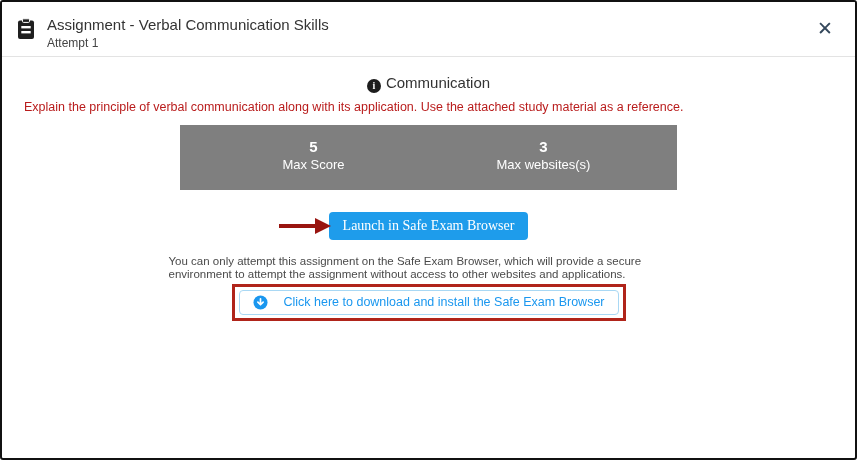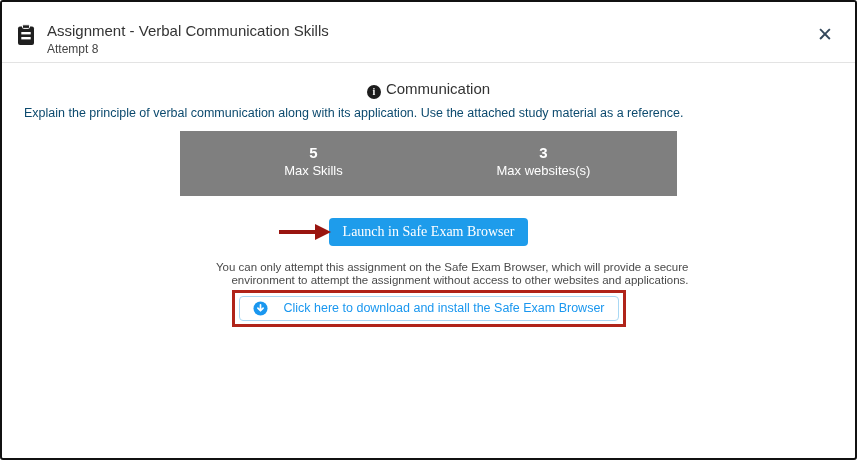--- a/index.html
+++ b/index.html
@@ -13,21 +13,21 @@
     background: #fff;
     border: 2px solid #111;
     border-radius: 3px;
     overflow: hidden;
     position: relative;
   }
 
   
   .header {
     display: flex; align-items: flex-start;
-    padding: 20px 14px 6px 14px;
+    padding: 14px 14px 6px 14px;
     border-bottom: 1px solid #e3e3e3;
     min-height: 46px;
     background: #fff;
   }
   .header-icon { margin-top: 2px; line-height: 0; }
   .header-titles { margin-left: 11px; flex: 1; }
   .page-title { font-size: 15px; color: #333; line-height: 18px; }
   .attempt-subtitle { font-size: 12px; color: #444; margin-top: 2px; }
   .close-button {
     background: none; border: none; cursor: pointer;
@@ -44,21 +44,21 @@
   }
   .info-icon {
     display: inline-block; width: 14px; height: 14px;
     background: #1d1d1d; color: #fff; border-radius: 50%;
     font-size: 10px; font-weight: bold; line-height: 14px;
     text-align: center; vertical-align: -1px; margin-right: 5px;
     font-family: "Liberation Serif", serif;
   }
   .instructions-description {
     margin-top: 7px; padding: 0 22px;
-    font-size: 12.5px; color: #0c4a6e; line-height: 15px;
+    font-size: 12.5px; color: #b91c1c; line-height: 15px;
     text-align: left;
   }
 
   
   .stats-panel {
     width: 497px; height: 65px;
     margin: 10px auto 0 auto;
     background: #7f7f7f;
     display: flex; justify-content: center; gap: 60px;
     padding-top: 13px;
@@ -80,21 +80,21 @@
     border: none; border-radius: 4px;
     font-size: 14px; font-family: Liberation Serif, serif;
     padding: 6px 14px; line-height: 16px;
     cursor: pointer;
   }
 
   
   .seb-note {
     margin: 15px auto 0 auto;
     width: 520px;
-    text-align: right;
+    text-align: left;
     font-size: 11.5px; color: #4a4a4a; line-height: 12.5px;
   }
   .highlight-row { text-align: center; margin-top: 4px; }
   .highlight-box {
     display: inline-block;
     border: 3px solid #b0241a;
     padding: 3px 4px;
     background: #fff;
   }
   .download-seb-link {
@@ -115,39 +115,39 @@
     <span class="header-icon">
       <svg width="20" height="22" viewBox="0 0 20 22">
         <rect x="2" y="2.5" width="16" height="18.5" rx="2" fill="#1f1f1f"></rect>
         <rect x="6.5" y="0.8" width="7" height="3.6" rx="1" fill="#1f1f1f" stroke="#ffffff" stroke-width="1"></rect>
         <rect x="5.3" y="8" width="9.4" height="2.4" fill="#ffffff"></rect>
         <rect x="5.3" y="13" width="9.4" height="2.4" fill="#ffffff"></rect>
       </svg>
     </span>
     <div class="header-titles">
       <div class="page-title">Assignment - Verbal Communication Skills</div>
-      <div class="attempt-subtitle">Attempt 8</div>
+      <div class="attempt-subtitle">Attempt 1</div>
     </div>
     <button class="close-button">
       <span>✕</span>
     </button>
   </div>
 
   <div class="main">
 
     <div class="instructions-heading">
       <span class="info-icon">i</span><span>Communication</span>
     </div>
 
     <div class="instructions-description">Explain the principle of verbal communication along with its application. Use the attached study material as a reference.</div>
 
     <div class="stats-panel">
       <div class="stat-item">
         <div class="stat-value">5</div>
-        <div class="stat-label">Max Skills</div>
+        <div class="stat-label">Max Score</div>
       </div>
       <div class="stat-item">
         <div class="stat-value">3</div>
         <div class="stat-label">Max websites(s)</div>
       </div>
     </div>
 
     <div class="launch-row">
       <span class="arrow-icon">
         <svg width="52" height="18" viewBox="0 0 52 18">

